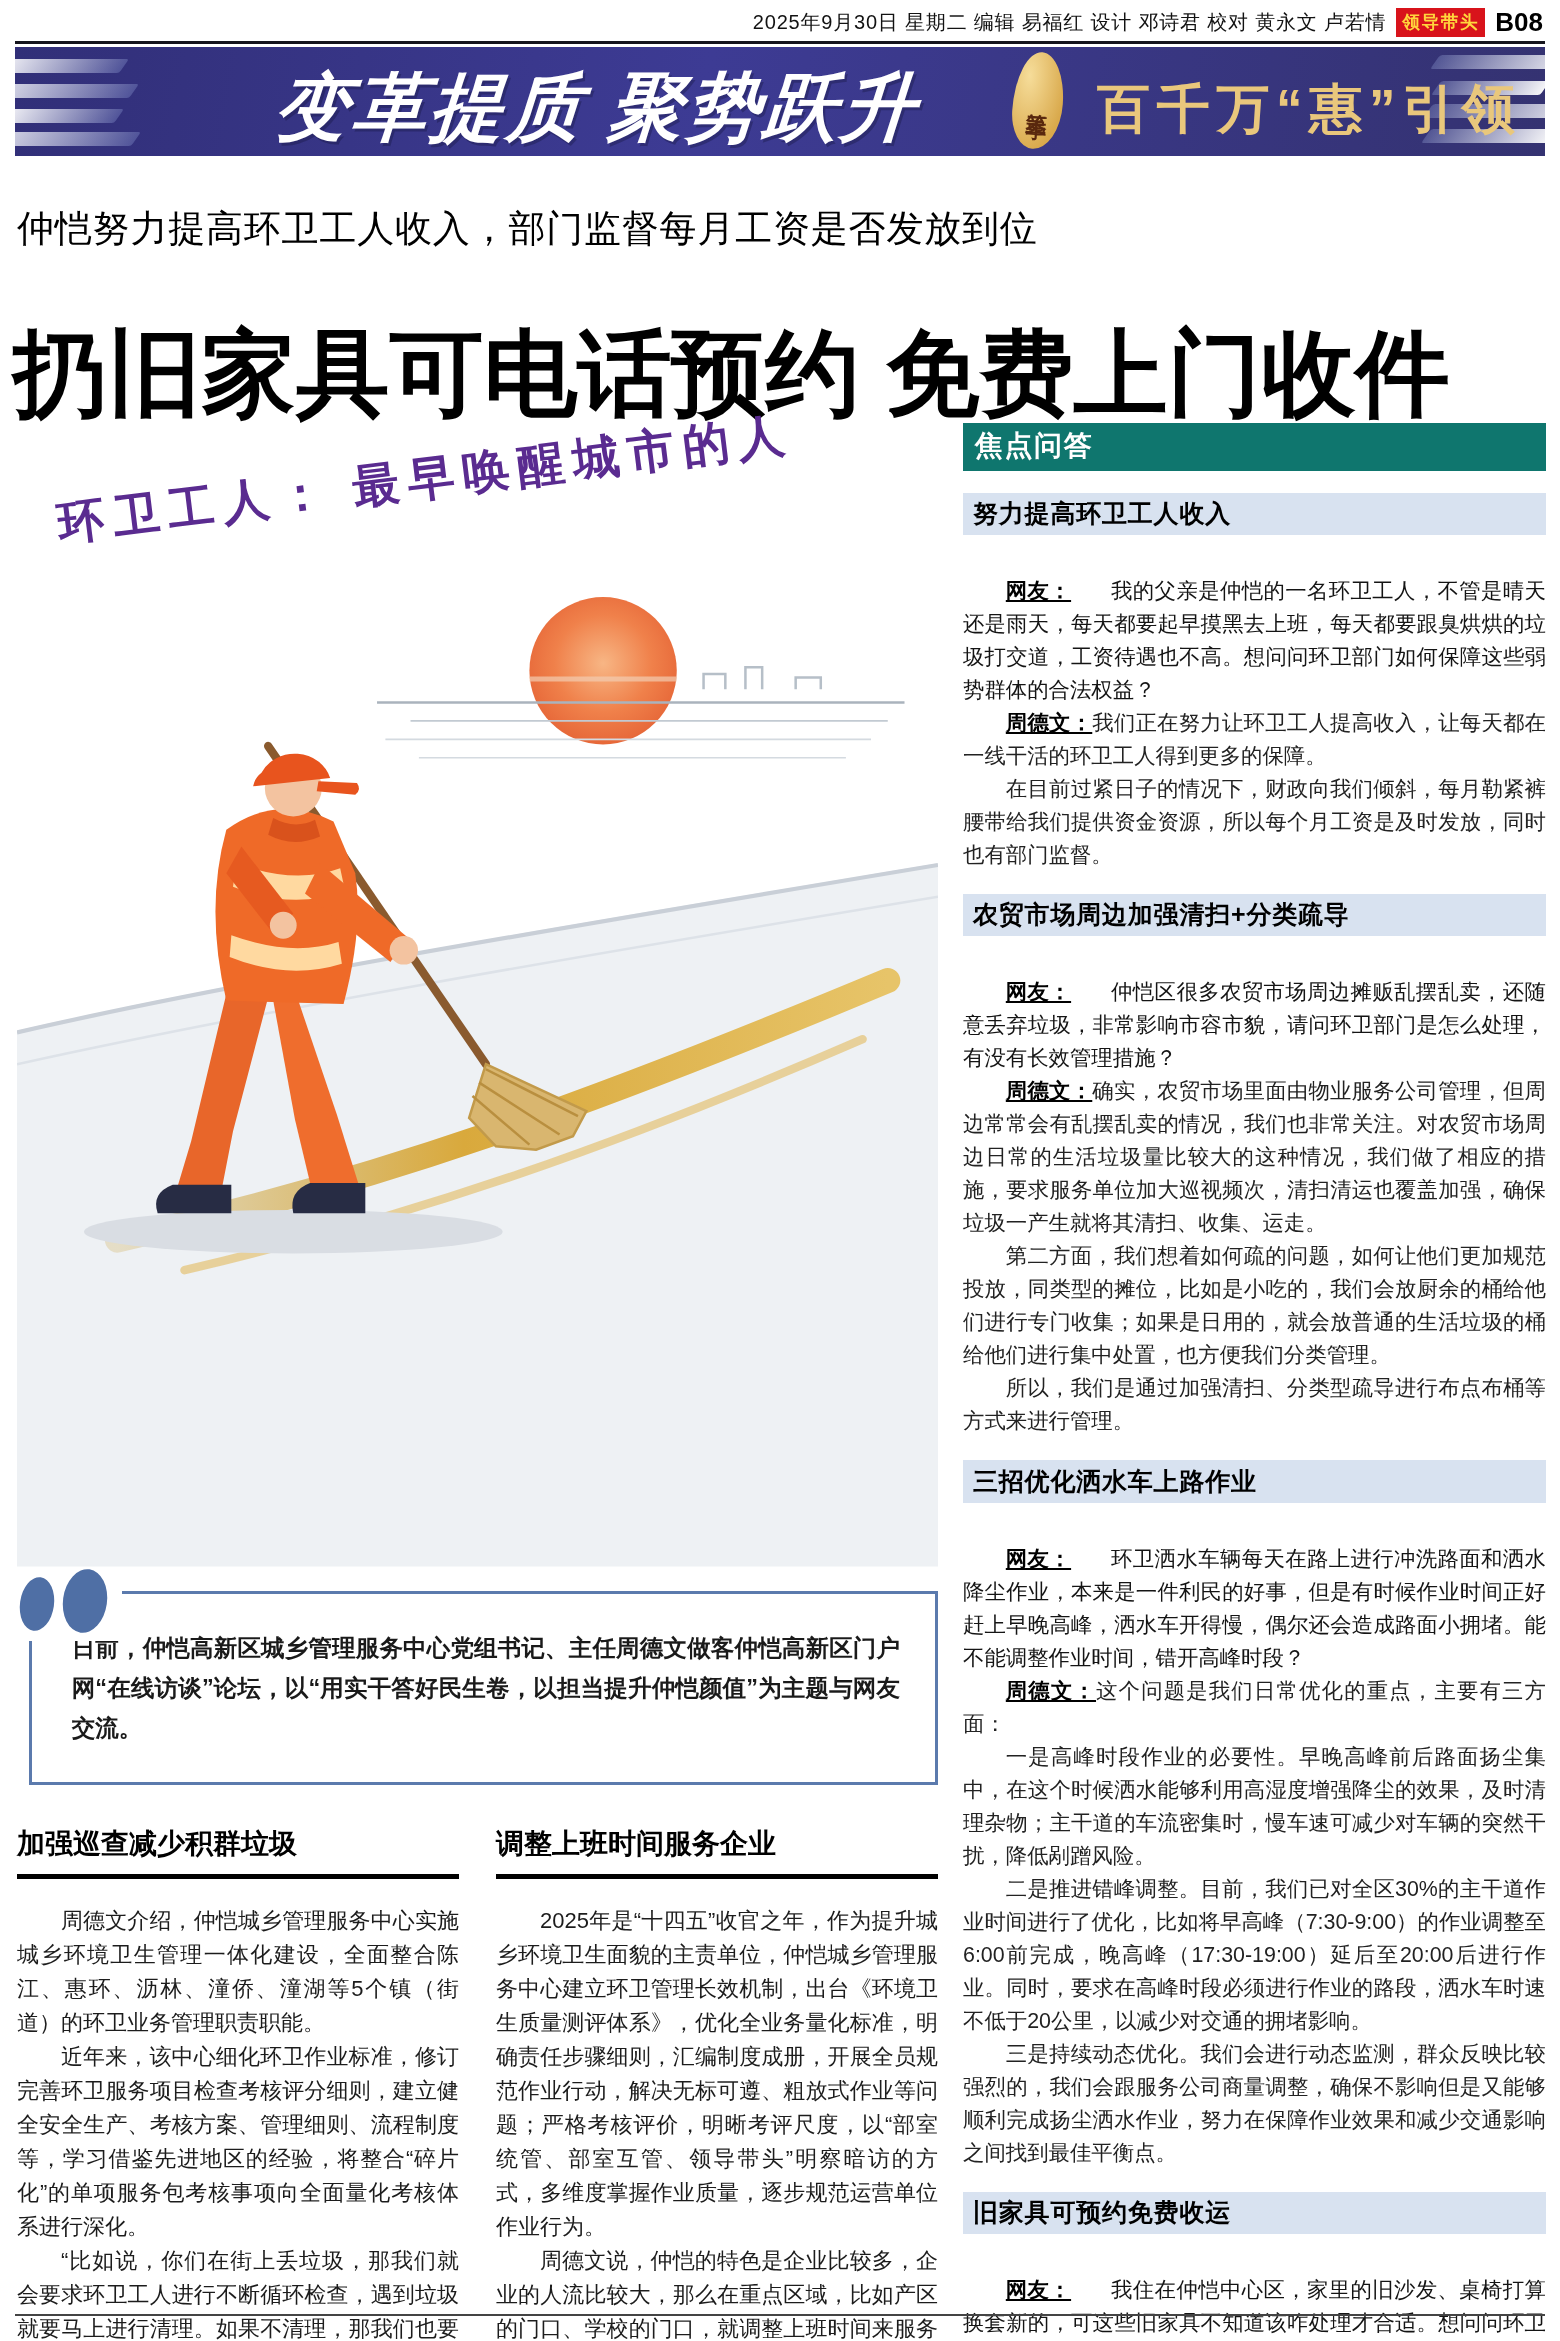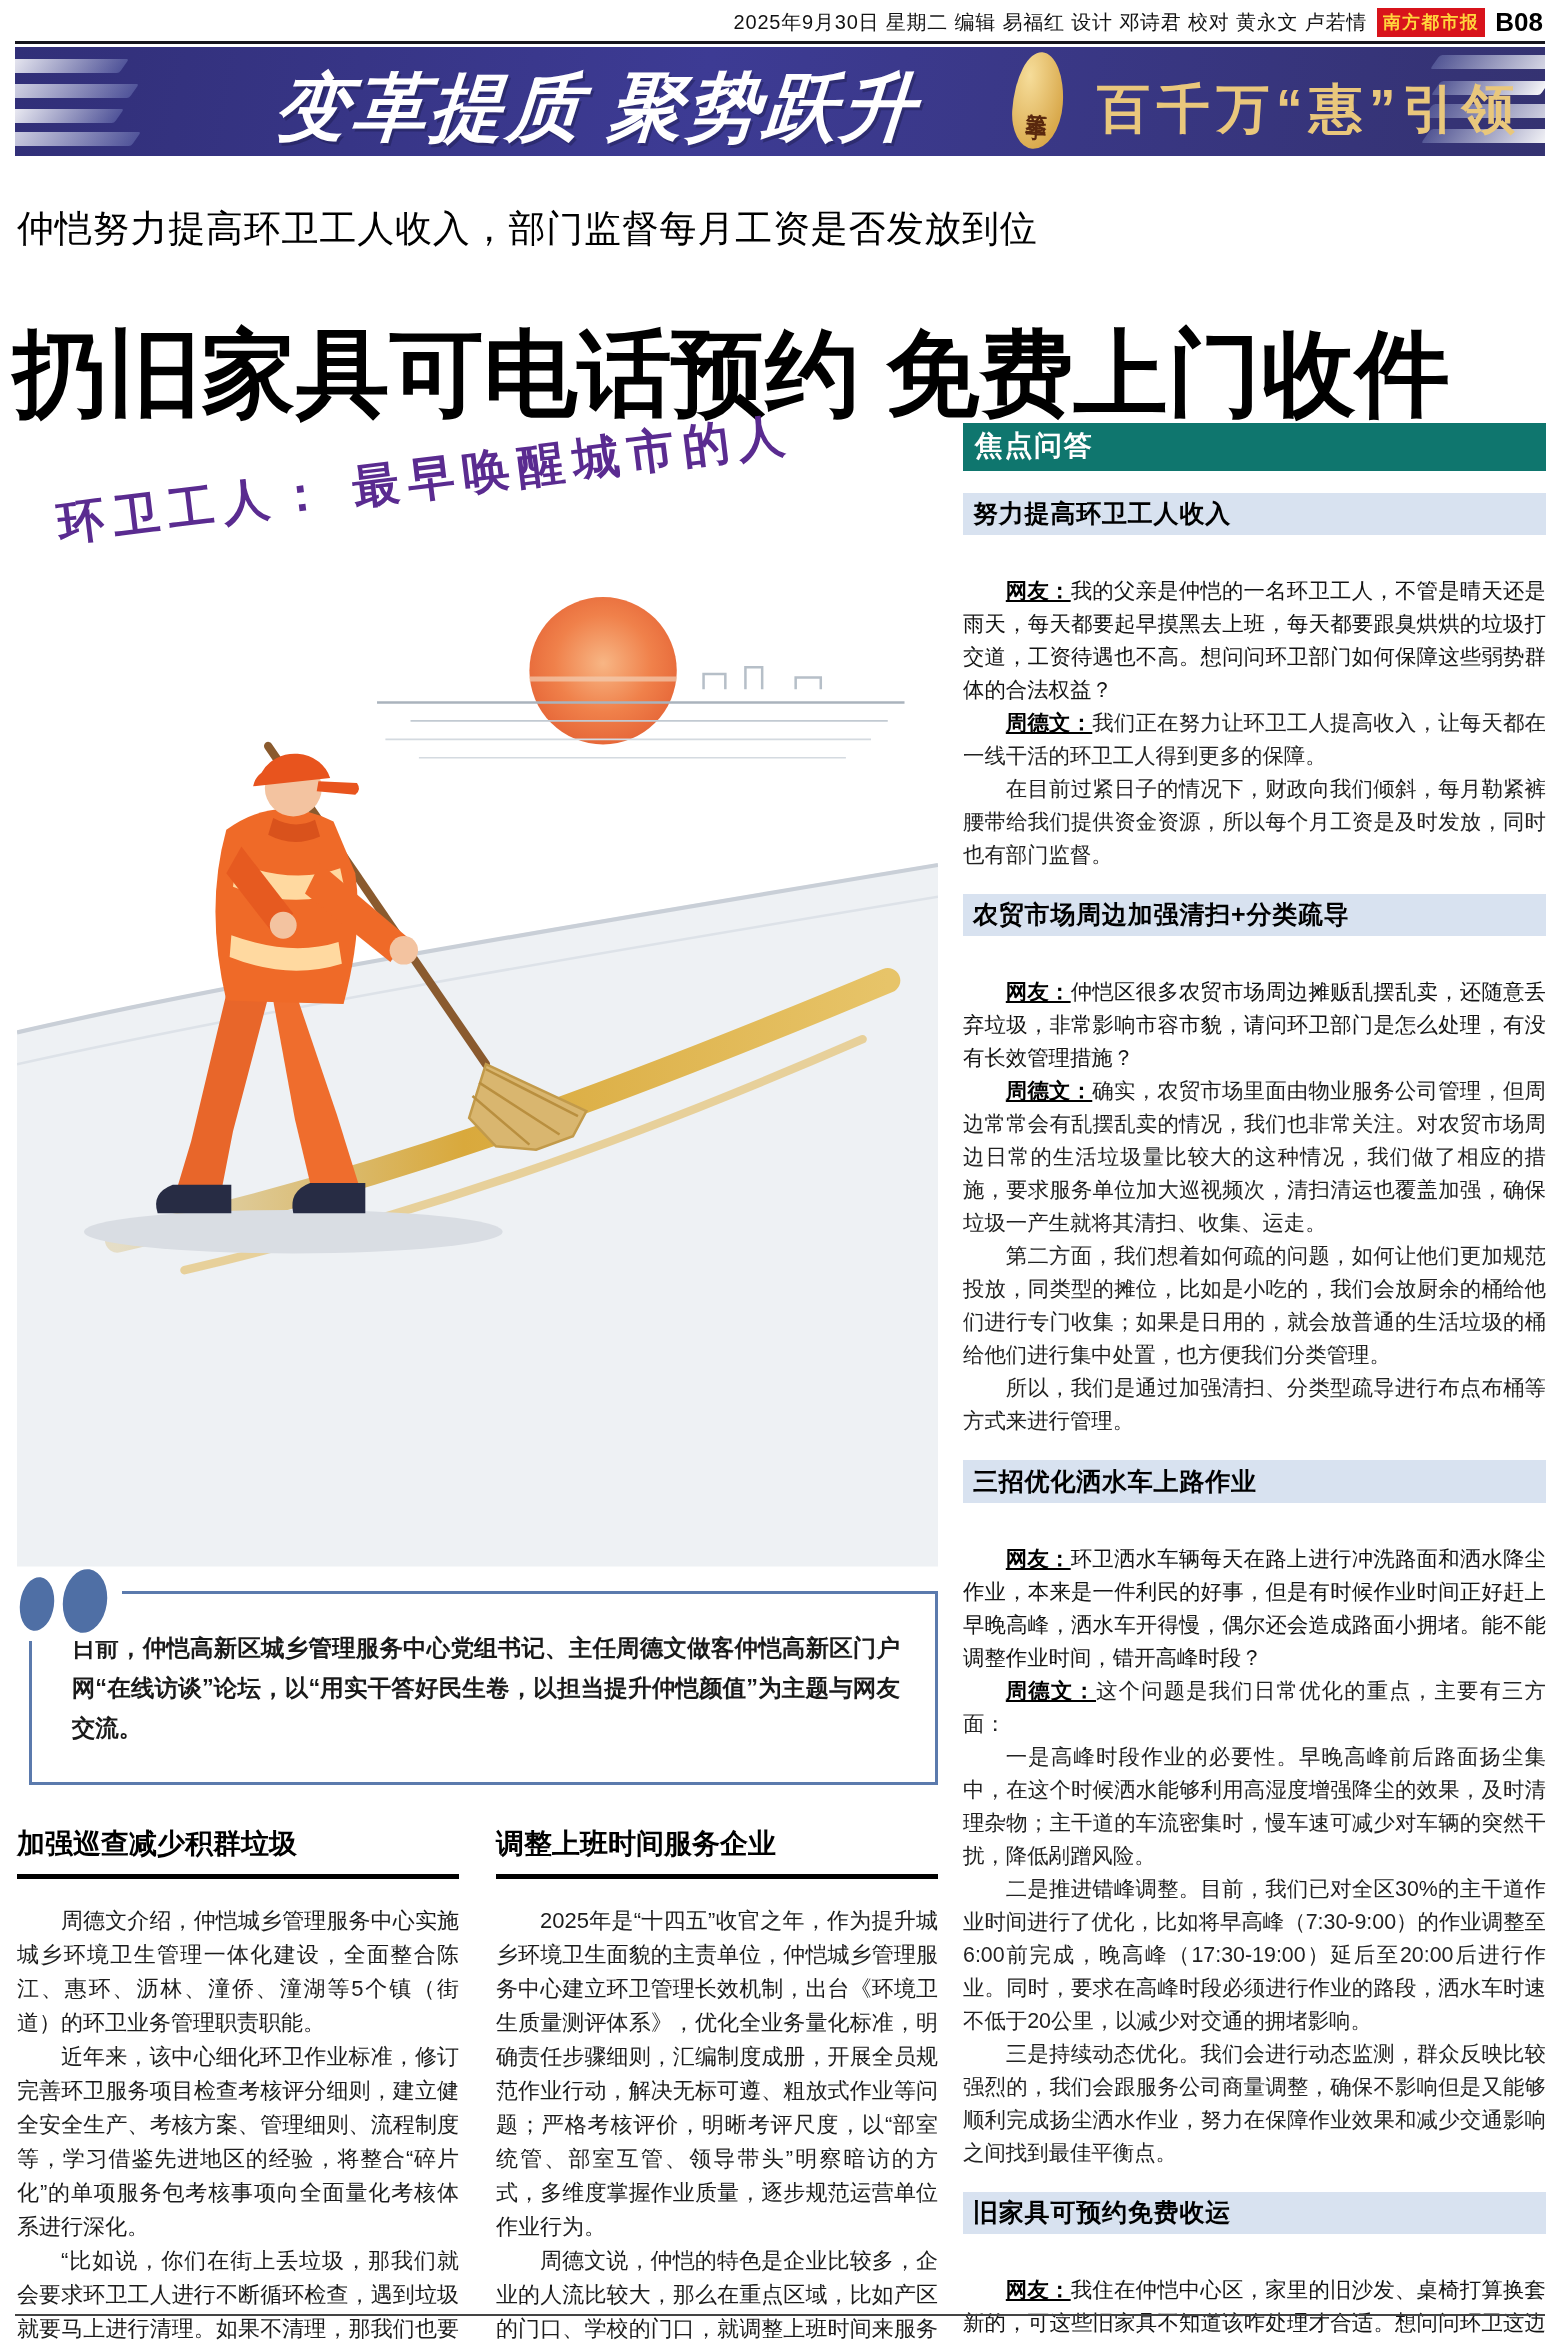--- a/index.html
+++ b/index.html
@@ -59,32 +59,32 @@
                 text-indent:2em;color:#1c1c1c;}
   
   .qa-col{position:absolute;left:963px;top:423px;width:583px;}
   .qa-titlebar{background:#0f766e;color:#fff;font-size:28px;font-weight:900;
                padding:4.2px 11.7px 5.9px 11.7px;letter-spacing:1.7px;}
   .qa-section{margin-top:22px;}
   .qa-heading{margin:0 0 40px 0;background:#d8e2f0;font-size:25px;font-weight:900;
               color:#000;padding:4.2px 10px 5px 10px;letter-spacing:0.8px;}
   .para{margin:0;font-size:21.4px;line-height:33px;text-align:justify;text-indent:2em;color:#222;}
   .para .speaker{font-weight:900;color:#000;font-family:"Liberation Sans",sans-serif;text-decoration:underline;}
-  .para.q .ptext{font-family:"Liberation Serif",serif;color:#141414;}
+  .para.q .ptext{font-family:"Liberation Serif",serif;color:#141414;margin-left:40px;}
   .para.a .ptext{font-family:"Liberation Sans",sans-serif;}
   .bottom-rule{position:absolute;left:15px;top:2314px;right:15px;height:1.7px;background:#444;}
 </style>
 </head>
 <body>
 
 <div class="page">
 
   <div class="top-header">
     <span class="top-meta">2025年9月30日 星期二 编辑 易福红 设计 邓诗君 校对 黄永文 卢若情</span>
-    <span class="paper-logo">南方都市报</span>
+    <span class="paper-logo">领导带头</span>
     <span class="page-no">B08</span>
   </div>
   <div class="top-rule"></div>
 
   <div class="banner">
     <div class="streaks left">
       <i class="streak" style="left:8.4px;top:11.7px;width:126px;"></i>
       <i class="streak" style="left:-15px;top:37px;width:159px;"></i>
       <i class="streak" style="left:11.7px;top:62px;width:117px;"></i>
       <i class="streak" style="left:-22px;top:85px;width:168px;"></i>

